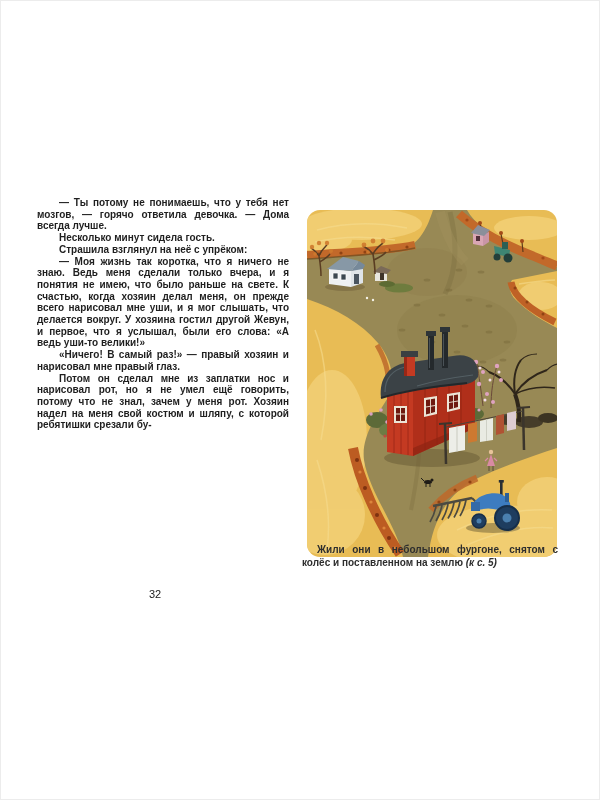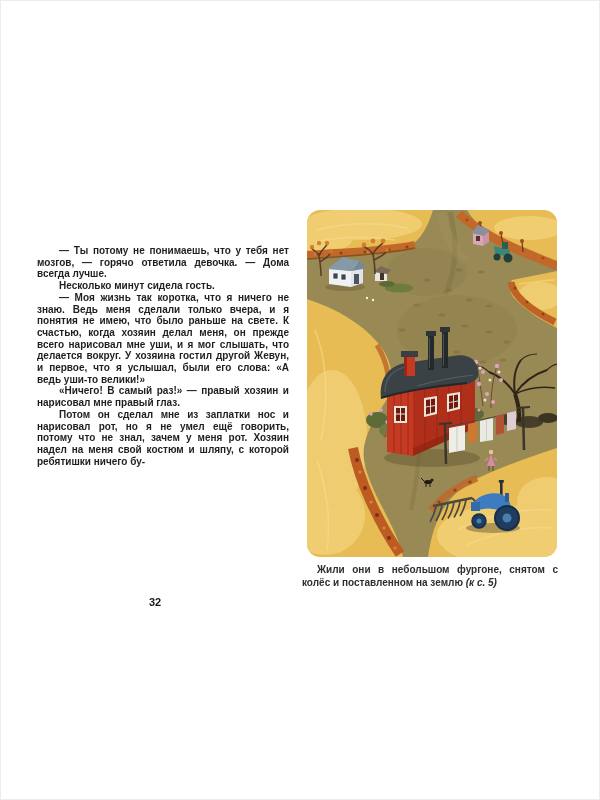--- a/index.html
+++ b/index.html
@@ -1,41 +1,42 @@
 <!DOCTYPE html>
 <html><head>
 <meta charset="utf-8">
 <style>
   html,body{margin:0;padding:0;}
   body{width:600px;height:800px;background:#ffffff;font-family:"Liberation Sans",sans-serif;}
   .canvas{position:relative;width:600px;height:800px;background:#fff;overflow:hidden;
           box-shadow:inset 0 0 0 1px #ececec;}
   .text-column{position:absolute;left:37px;top:197px;width:252px;color:#1f1f1f;
-               font-size:10px;line-height:11.7px;text-align:justify;font-weight:600;margin-top:48px;}
+               font-size:10px;line-height:11.7px;text-align:justify;font-weight:600;}
   .text-column p{margin:0;text-indent:22px;}
   .page-number{position:absolute;left:30px;top:588px;width:250px;text-align:center;
-               font-size:11px;font-weight:700;color:#1a1a1a;margin-top:8px;}
+               font-size:11px;font-weight:400;color:#1a1a1a;}
   .figure{position:absolute;left:307px;top:210px;width:250px;height:347px;}
   .figure svg{display:block;}
-  .caption{position:absolute;left:302px;top:564px;width:256px;color:#2e2e2e;
+  .caption{position:absolute;left:302px;top:544px;width:256px;color:#2e2e2e;
            font-size:10px;line-height:12.5px;text-align:justify;font-weight:600;text-indent:15px;}
   .caption .ref{font-style:italic;}
 </style>
 </head>
 <body>
 
 <div class="canvas">
 
   <div>
     <div class="text-column">
       <p>— Ты потому не понимаешь, что у тебя нет мозгов, — горячо ответила девочка. — Дома всегда лучше.</p>
       <p>Несколько минут сидела гость.</p>
+      <p>Страшила взглянул на неё с упрёком:</p>
       <p>— Моя жизнь так коротка, что я ничего не знаю. Ведь меня сделали только вчера, и я понятия не имею, что было раньше на свете. К счастью, когда хозяин делал меня, он прежде всего нарисовал мне уши, и я мог слышать, что делается вокруг. У хозяина гостил другой Жевун, и первое, что я услышал, были его слова: «А ведь уши-то велики!»</p>
       <p>«Ничего! В самый раз!» — правый хозяин и нарисовал мне правый глаз.</p>
-      <p>Потом он сделал мне из заплатки нос и нарисовал рот, но я не умел ещё говорить, потому что не знал, зачем у меня рот. Хозяин надел на меня свой костюм и шляпу, с которой ребятишки ничего бу-</p>
+      <p>Потом он сделал мне из заплатки нос и нарисовал рот, но я не умел ещё говорить, потому что не знал, зачем у меня рот. Хозяин надел на меня свой костюм и шляпу, с которой ребятишки срезали бу-</p>
     </div>
     <div class="page-number">32</div>
   </div>
 
   <div>
     <div class="figure">
       <svg viewBox="0 0 250 347" width="250" height="347">
         <defs>
           <clipPath id="rc">
               <rect width="250" height="347" rx="13" ry="13"></rect>

